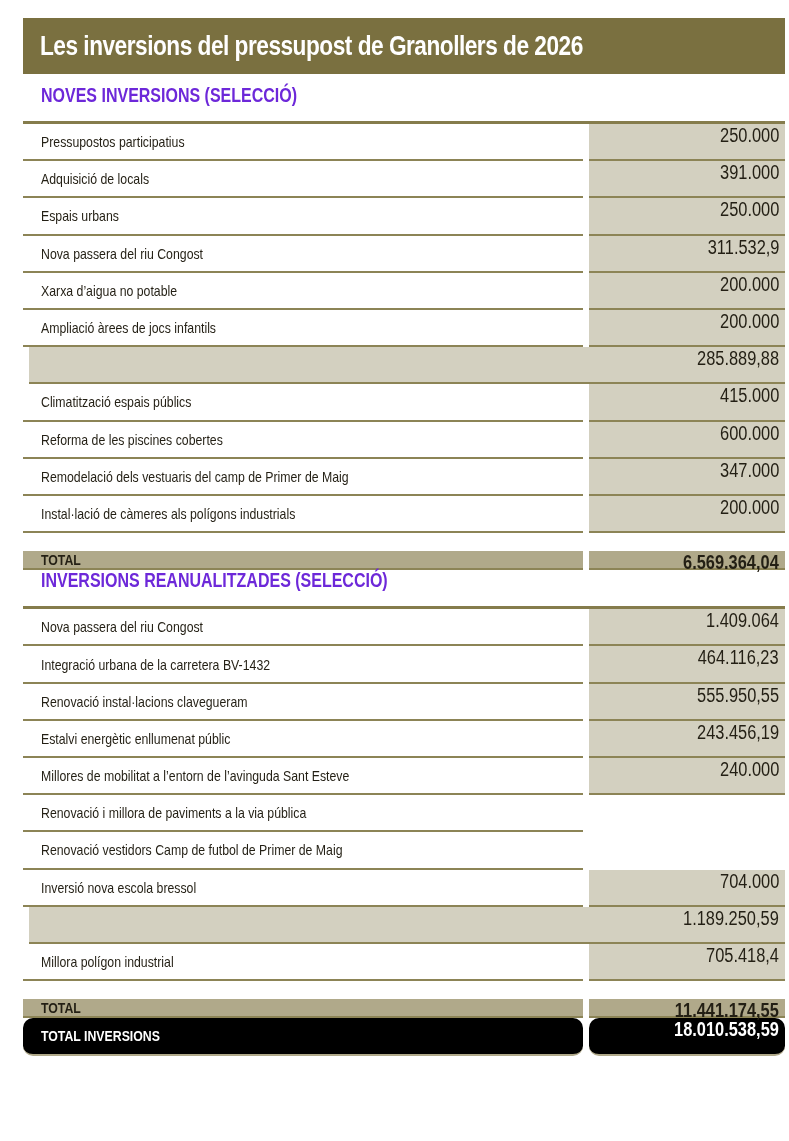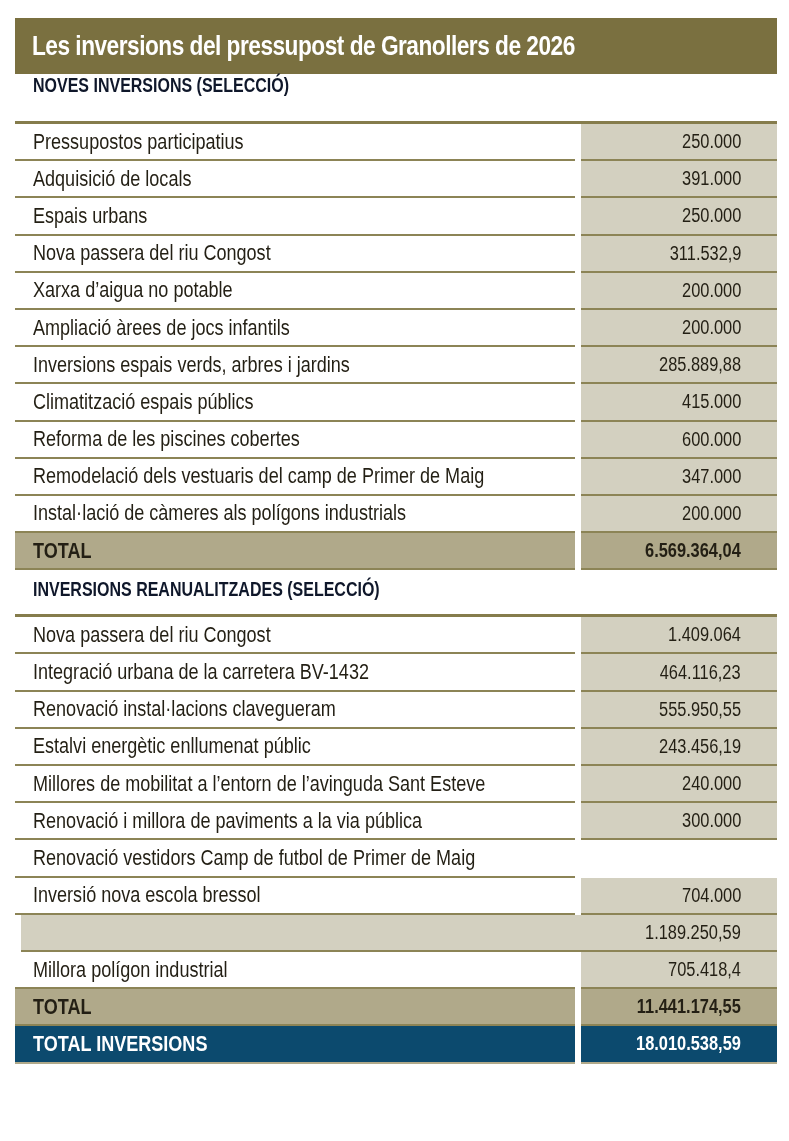--- a/index.html
+++ b/index.html
@@ -1,39 +1,39 @@
 <!DOCTYPE html>
 <html><head>
 <meta charset="utf-8">
 <style>
   html, body { margin: 0; padding: 0; background: #ffffff; }
   body { width: 789px; height: 1141px; position: relative; overflow: hidden;
          font-family: "Liberation Sans", sans-serif; color: #231f14; }
-  .wrap { position: absolute; left: 15px; top: 18px; width: 762px; }
+  .wrap { position: absolute; left: 23px; top: 18px; width: 762px; }
   .title-bar { height: 56px; background: #7a7040; color: #ffffff;
                display: flex; align-items: center; padding-left: 17px;
                font-size: 27px; font-weight: bold; letter-spacing: -0.6px;
                transform-origin: left; }
   .title-bar span { display: inline-block; transform: scaleX(0.84); transform-origin: left center; white-space: nowrap; }
-  .section-head { height: 47px; display: flex; align-items: flex-start; padding-left: 18px;
-                  color: #0f172a; font-size: 20px; font-weight: bold; padding-bottom: 14px; box-sizing: border-box; }
+  .section-head { height: 47px; display: flex; align-items: flex-end; padding-left: 18px;
+                  color: #6d28d9; font-size: 20px; font-weight: bold; padding-bottom: 14px; box-sizing: border-box; }
   .section-head span { display: inline-block; transform: scaleX(0.8); transform-origin: left center; white-space: nowrap; }
   .table { border-top: 3px solid #857c4c; }
   .row { display: flex; height: 37.2px; box-sizing: border-box; }
   .row .lbl { width: 560px; border-bottom: 2px solid #8c8456; display: flex; align-items: center;
-              padding-left: 18px; box-sizing: border-box; font-size: 22px; }
+              padding-left: 18px; box-sizing: border-box; font-size: 15px; }
   .row .gap { width: 6px; }
   .row .val { flex: 1; background: #d3d0c0; border-bottom: 2px solid #8c8456; display: flex;
-              align-items: center; justify-content: flex-end; padding-right: 36px; box-sizing: border-box; font-size: 20px; }
+              justify-content: flex-end; padding-right: 6px; box-sizing: border-box; font-size: 20px; }
   .row .lbl span, .row .val span { display: inline-block; transform: scaleX(0.82); white-space: nowrap; }
   .row .lbl span { transform-origin: left center; }
   .row .val span { transform-origin: right center; }
-  .row.total .lbl, .row.total .val { background: #b0a98a; font-weight: bold; }
+  .row.total .lbl, .row.total .val { background: #b0a98a; font-weight: bold; margin-top: 18px; }
   .row.total .lbl { border-bottom: 2px solid #8c8456; }
-  .row.grand .lbl, .row.grand .val { background: #0c4a6e; color: #ffffff; font-weight: bold; border-bottom: 2px solid #b0a98a; }
+  .row.grand .lbl, .row.grand .val { background: #000000; color: #ffffff; font-weight: bold; border-bottom: 2px solid #b0a98a; border-radius: 10px; }
 </style>
 </head>
 <body>
 
 <div class="wrap">
   <div class="title-bar">
       <span>Les inversions del pressupost de Granollers de 2026</span>
     </div>
 
   <div class="section-head">
@@ -88,23 +88,20 @@
       <div class="row">
         <div class="lbl">
           <span>Ampliació àrees de jocs infantils</span>
         </div>
         <div class="gap"></div>
         <div class="val">
           <span>200.000</span>
         </div>
       </div>
       <div class="row">
-        <div class="lbl">
-          <span>Inversions espais verds, arbres i jardins</span>
-        </div>
         <div class="gap"></div>
         <div class="val">
           <span>285.889,88</span>
         </div>
       </div>
       <div class="row">
         <div class="lbl">
           <span>Climatització espais públics</span>
         </div>
         <div class="gap"></div>
@@ -143,21 +140,21 @@
         <div class="lbl">
           <span>TOTAL</span>
         </div>
         <div class="gap"></div>
         <div class="val">
           <span>6.569.364,04</span>
         </div>
       </div>
     </div>
 
-  <div class="section-head" style="height:36px;margin-top:8px;">
+  <div class="section-head" style="height:36px;">
       <span>INVERSIONS REANUALITZADES (SELECCIÓ)</span>
     </div>
   <div class="table" id="sec1">
       <div class="row">
         <div class="lbl">
           <span>Nova passera del riu Congost</span>
         </div>
         <div class="gap"></div>
         <div class="val">
           <span>1.409.064</span>
@@ -197,23 +194,20 @@
         <div class="gap"></div>
         <div class="val">
           <span>240.000</span>
         </div>
       </div>
       <div class="row">
         <div class="lbl">
           <span>Renovació i millora de paviments a la via pública</span>
         </div>
         <div class="gap"></div>
-        <div class="val">
-          <span>300.000</span>
-        </div>
       </div>
       <div class="row">
         <div class="lbl">
           <span>Renovació vestidors Camp de futbol de Primer de Maig</span>
         </div>
         <div class="gap"></div>
       </div>
       <div class="row">
         <div class="lbl">
           <span>Inversió nova escola bressol</span>

